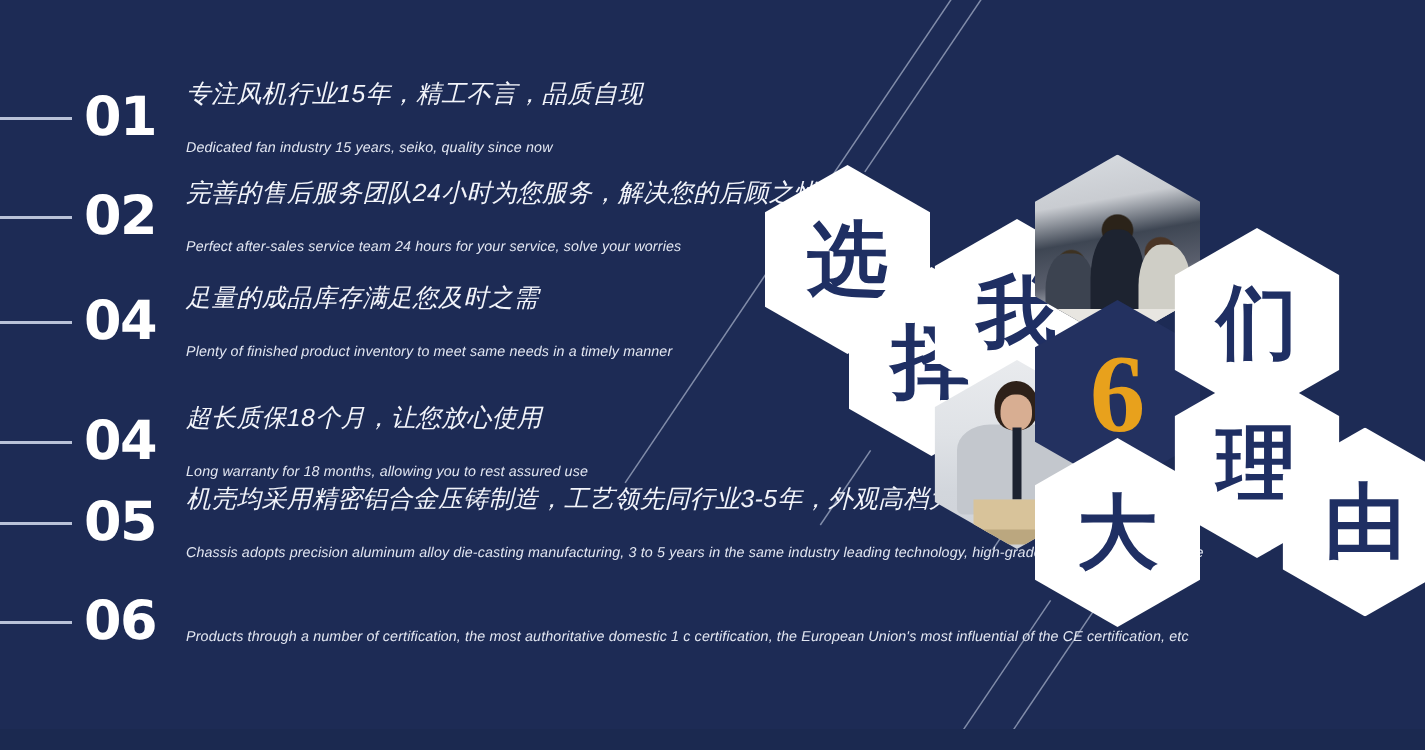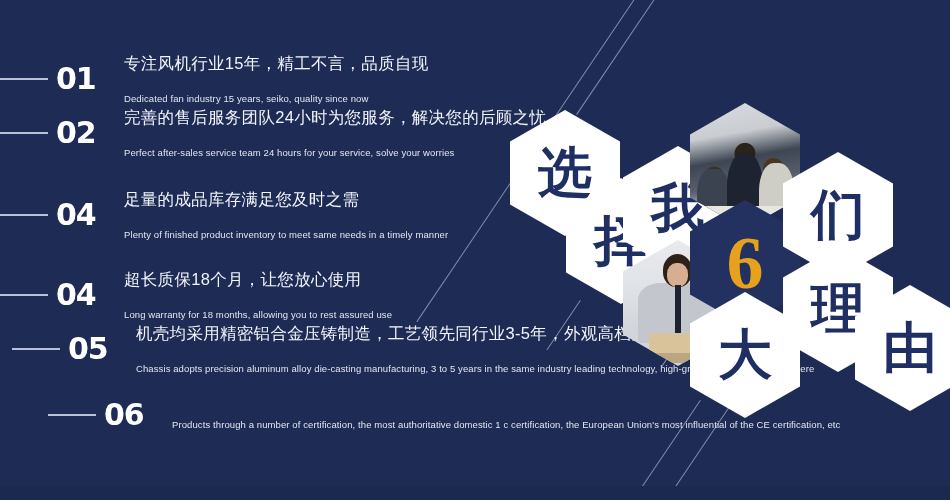--- a/index.html
+++ b/index.html
@@ -56,33 +56,34 @@
     width: 48px;
     height: 2px;
     background: #b9c2d8;
     margin-right: 8px;
     flex: none;
     align-self: center;
   }
   .row-num {
     font-family: "DejaVu Sans", sans-serif;
     font-weight: 700;
-    font-size: 30px;
+    font-size: 36px;
     line-height: 42px;
     color: #ffffff;
     letter-spacing: -1px;
     flex: none;
     width: 66px;
     text-align: left;
   }
   .row-texts {
     display: flex;
     flex-direction: column;
     justify-content: center;
     margin-left: 2px;
+    font-style: italic;
   }
   .row-cn {
     color: #f2f4fa;
     font-size: 16.5px;
     line-height: 20px;
     letter-spacing: 0.3px;
     white-space: nowrap;
   }
   .row-en {
     color: #e3e7f2;
@@ -181,21 +182,21 @@
 
     <div class="reason-row" style="top:52px;">
       <div class="row-dash"></div>
       <div class="row-num">01</div>
       <div class="row-texts">
         <div class="row-cn">专注风机行业15年，精工不言，品质自现</div>
         <div class="row-en">Dedicated fan industry 15 years, seiko, quality since now</div>
       </div>
     </div>
 
-    <div class="reason-row" style="top:106px;">
+    <div class="reason-row" style="top:118px;">
       <div class="row-dash"></div>
       <div class="row-num">02</div>
       <div class="row-texts">
         <div class="row-cn">完善的售后服务团队24小时为您服务，解决您的后顾之忧</div>
         <div class="row-en">Perfect after-sales service team 24 hours for your service, solve your worries</div>
       </div>
     </div>
 
     <div class="reason-row" style="top:188px;">
       <div class="row-dash"></div>
@@ -208,30 +209,30 @@
 
     <div class="reason-row" style="top:268px;">
       <div class="row-dash"></div>
       <div class="row-num">04</div>
       <div class="row-texts">
         <div class="row-cn">超长质保18个月，让您放心使用</div>
         <div class="row-en">Long warranty for 18 months, allowing you to rest assured use</div>
       </div>
     </div>
 
-    <div class="reason-row" style="top:322px;padding-left:12px;">
+    <div class="reason-row" style="top:322px;">
       <div class="row-dash"></div>
       <div class="row-num">05</div>
       <div class="row-texts">
         <div class="row-cn">机壳均采用精密铝合金压铸制造，工艺领先同行业3-5年，外观高档大气</div>
         <div class="row-en">Chassis adopts precision aluminum alloy die-casting manufacturing, 3 to 5 years in the same industry leading technology, high-grade appearance atmosphere</div>
       </div>
     </div>
 
-    <div class="reason-row" style="top:388px;padding-left:48px;">
+    <div class="reason-row" style="top:388px;">
       <div class="row-dash"></div>
       <div class="row-num">06</div>
       <div class="row-texts">
         <div class="row-en">Products through a number of certification, the most authoritative domestic 1 c certification, the European Union's most influential of the CE certification, etc</div>
       </div>
     </div>
 
   </div>
 
   <div id="hex-cluster">

